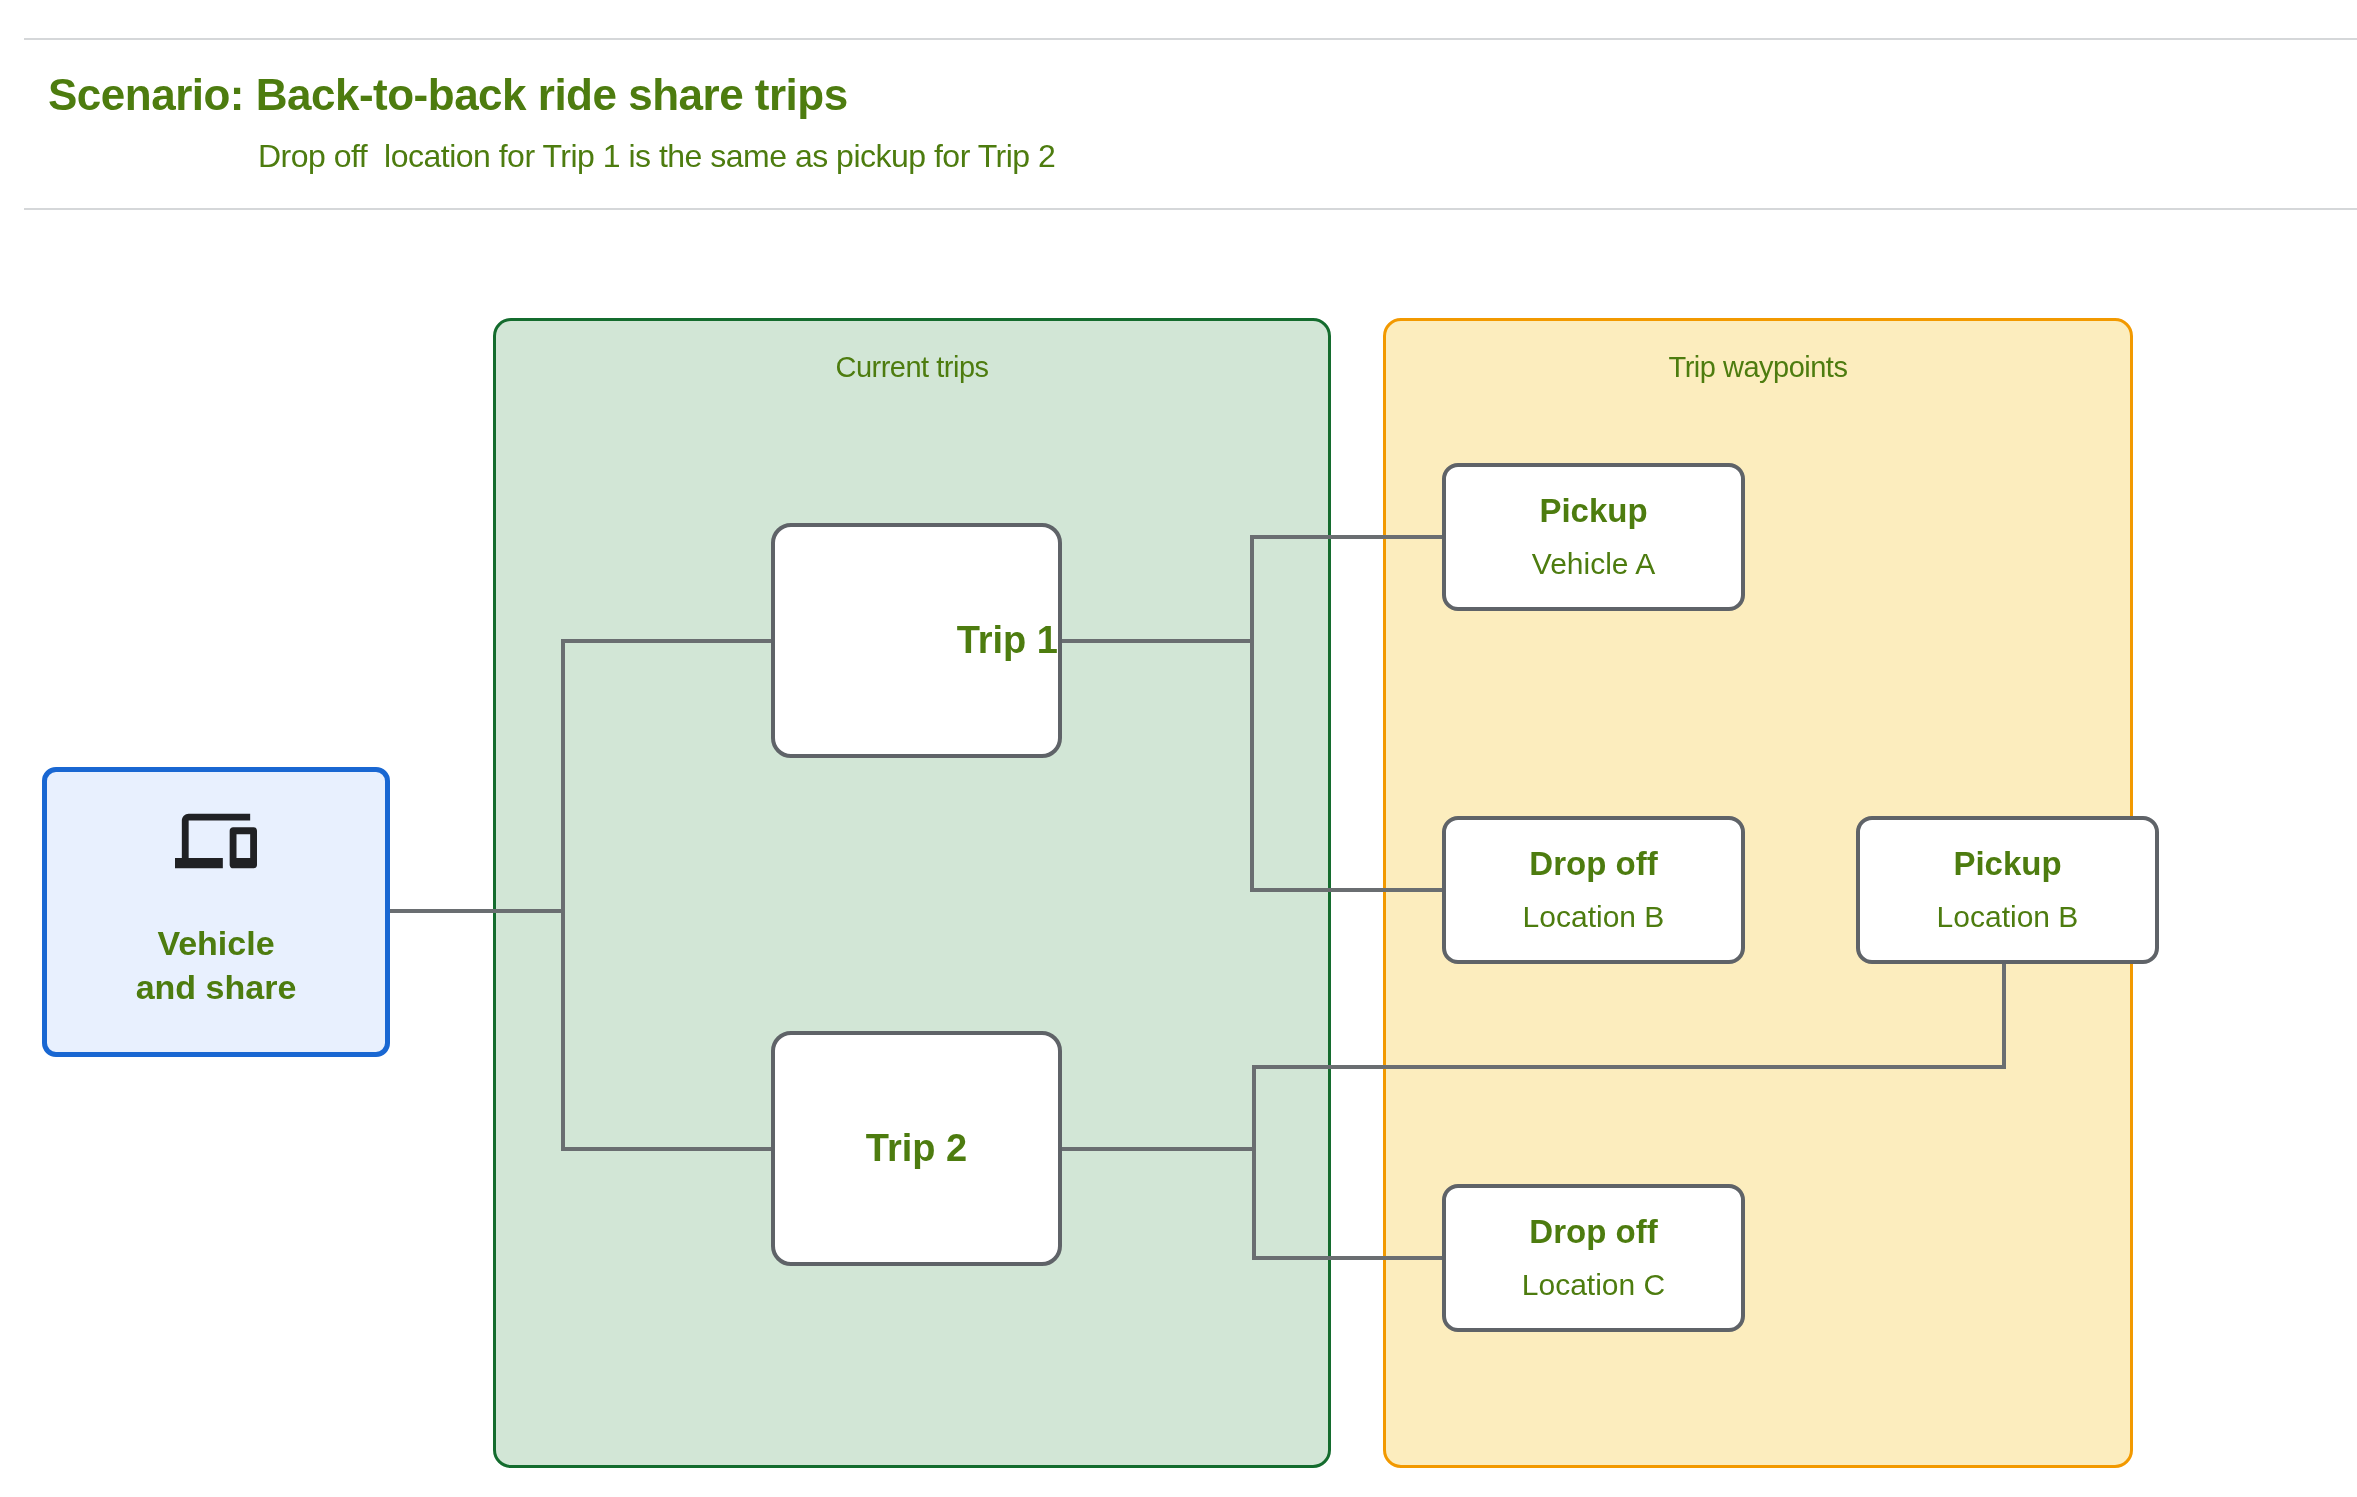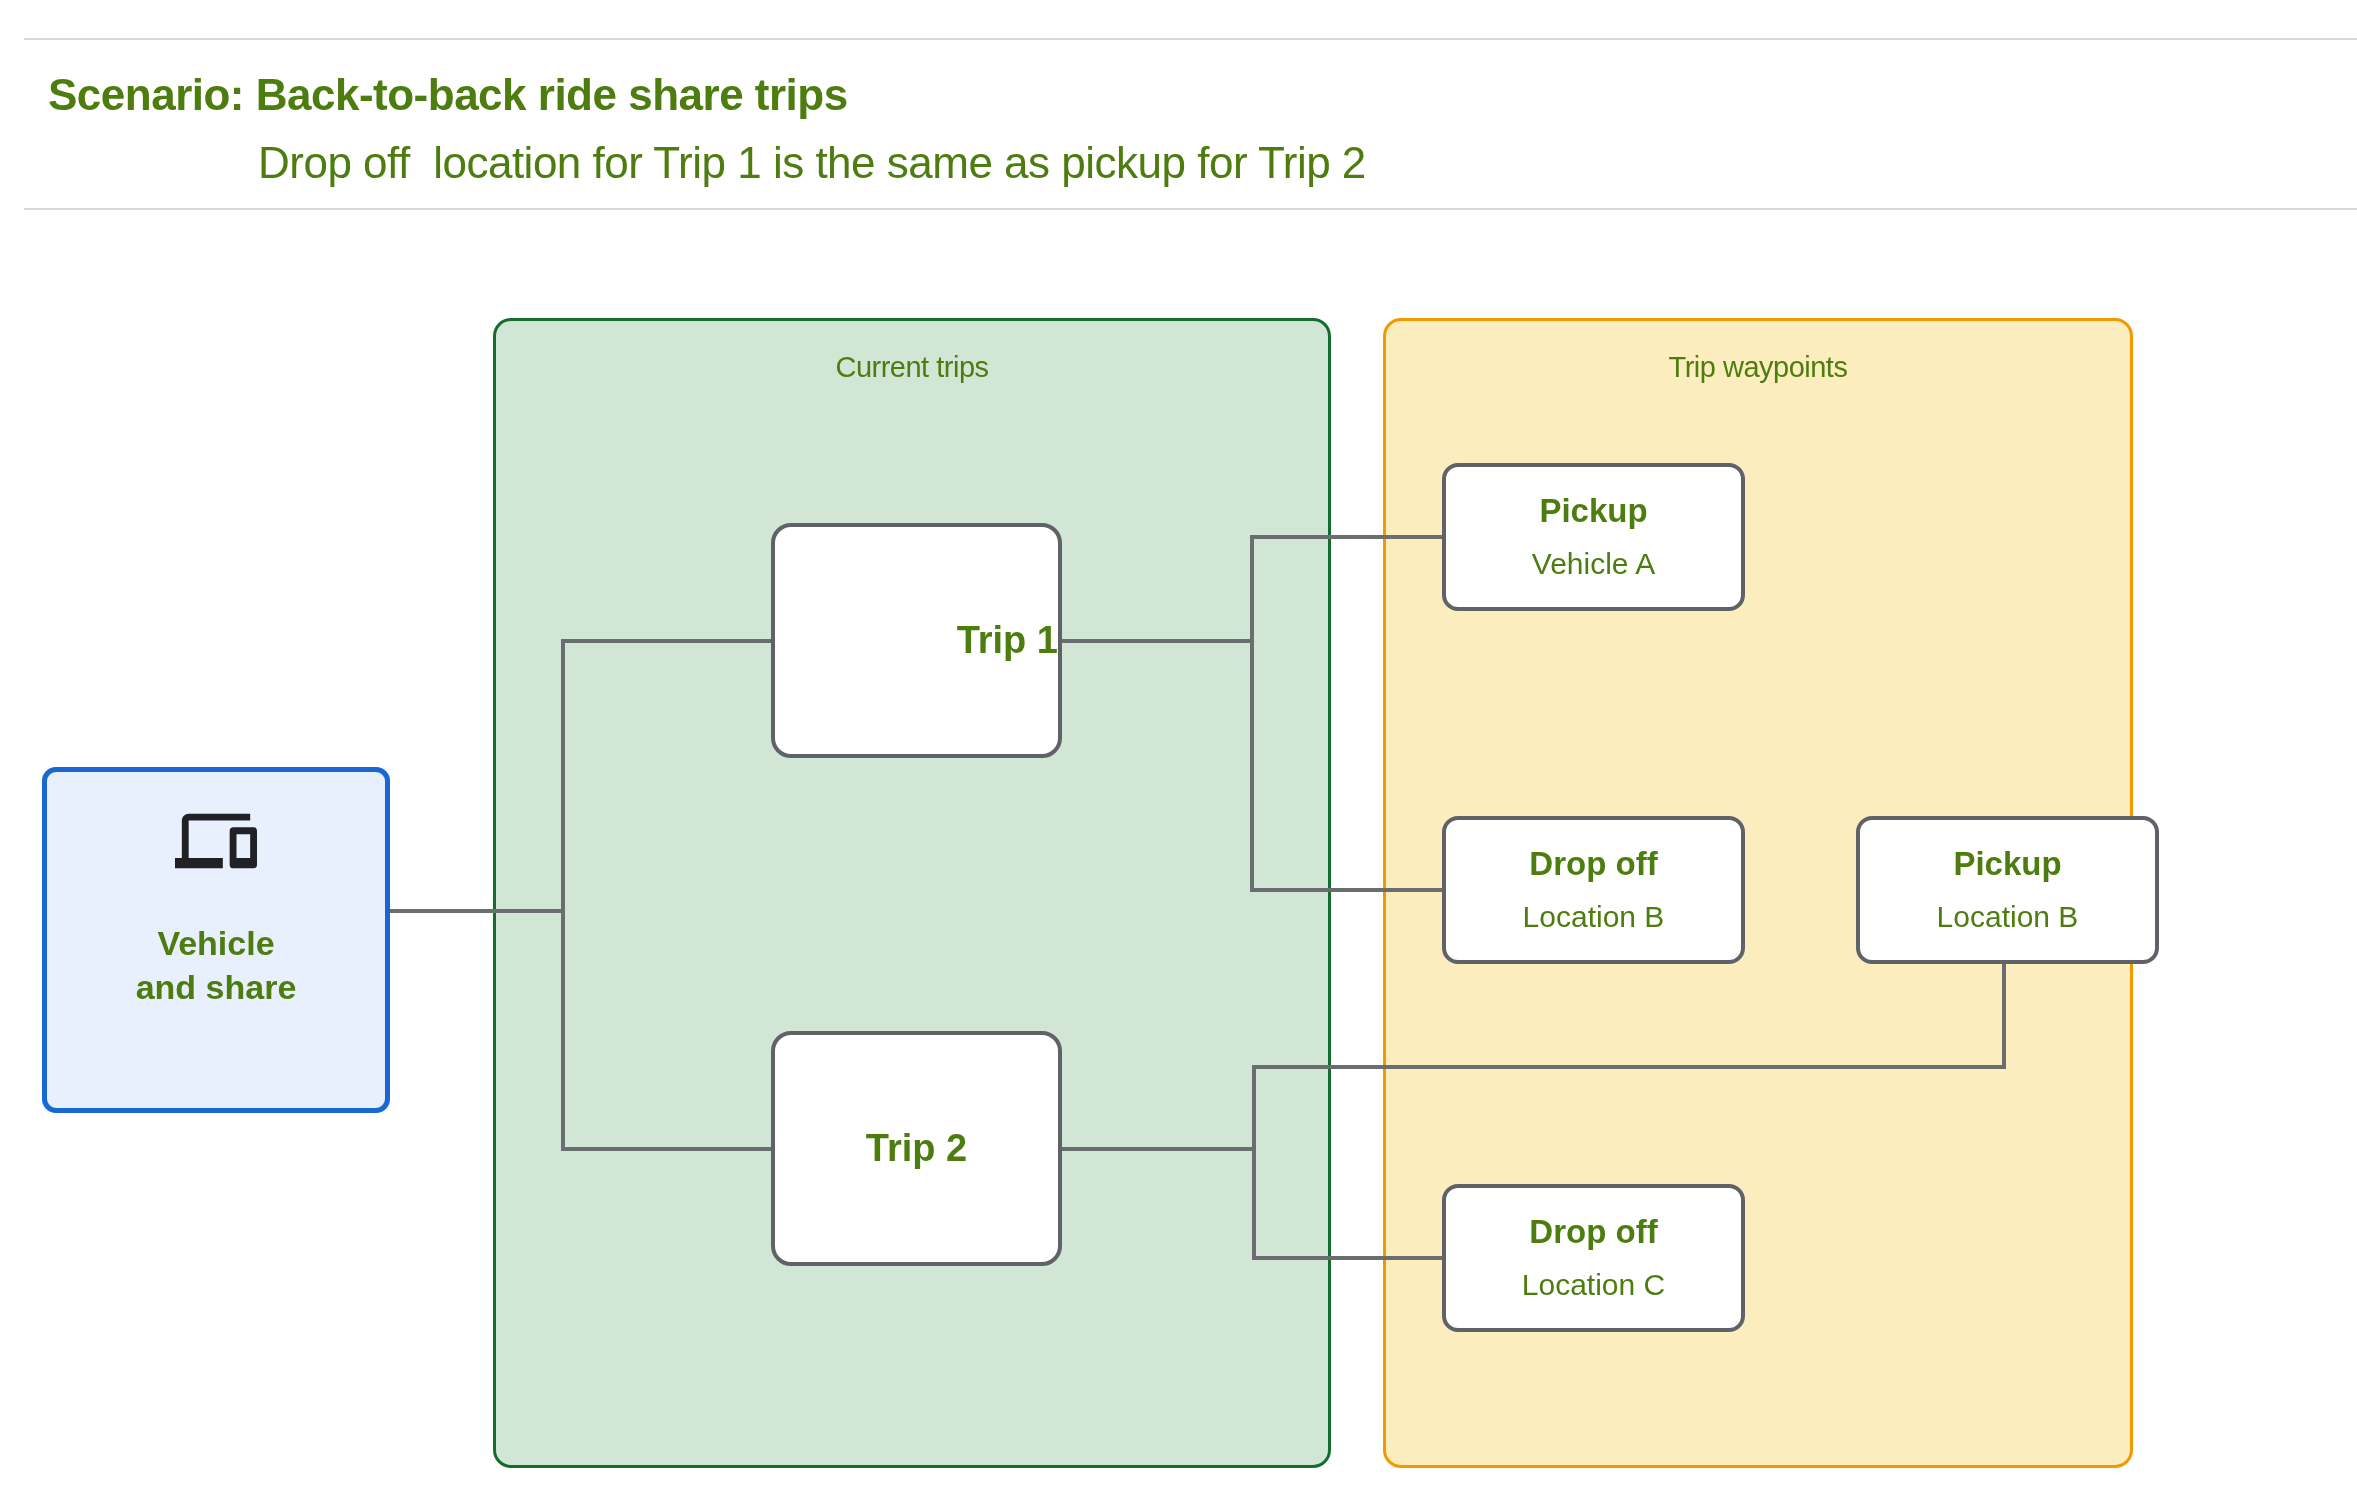--- a/index.html
+++ b/index.html
@@ -17,21 +17,21 @@
   
   .divider { position: absolute; left: 24px; right: 0; height: 2px; background: #D5D7D9; }
   .divider-top { top: 38px; }
   .divider-bottom { top: 208px; }
   .title {
     position: absolute; left: 48px; top: 70px; margin: 0;
     font-size: 44px; font-weight: 700; letter-spacing: -0.5px;
   }
   .subtitle {
     position: absolute; left: 258px; top: 138px; margin: 0;
-    font-size: 44px; font-weight: 400; white-space: pre-wrap; letter-spacing: -0.5px;
+    font-size: 32px; font-weight: 400; white-space: pre-wrap; letter-spacing: -0.5px;
   }
 
   
   .group { position: absolute; top: 318px; height: 1150px; border-radius: 18px; }
   .group-green  { left: 493px;  width: 838px; background: #D2E6D6; border: 3px solid #146C2E; }
   .group-yellow { left: 1383px; width: 750px; background: #FCEDBE; border: 3px solid #F29900; }
   .group-title {
     position: absolute; top: 30px; left: 0; right: 0;
     text-align: center; font-size: 29px; font-weight: 400; letter-spacing: -0.5px;
   }
@@ -49,21 +49,21 @@
     font-size: 38px; font-weight: 700;
   }
   .waypoint {
     width: 303px; height: 148px; border-radius: 16px;
     flex-direction: column; gap: 19px;
   }
   .wp-title { font-size: 33px; font-weight: 700; line-height: 1.05; }
   .wp-sub   { font-size: 30px; font-weight: 400; line-height: 1.05; }
 
   .vehicle {
-    left: 42px; top: 767px; width: 348px; height: 346px;
+    left: 42px; top: 767px; width: 348px; height: 290px;
     background: #E8F0FE; border: 5px solid #1967D2; border-radius: 14px;
     flex-direction: column; justify-content: flex-start;
   }
   .vehicle svg { margin-top: 28px; display: block; }
   .vehicle-label {
     margin-top: 40px; font-size: 34px; font-weight: 700;
     text-align: center; line-height: 1.28;
   }
 </style>
 </head>

